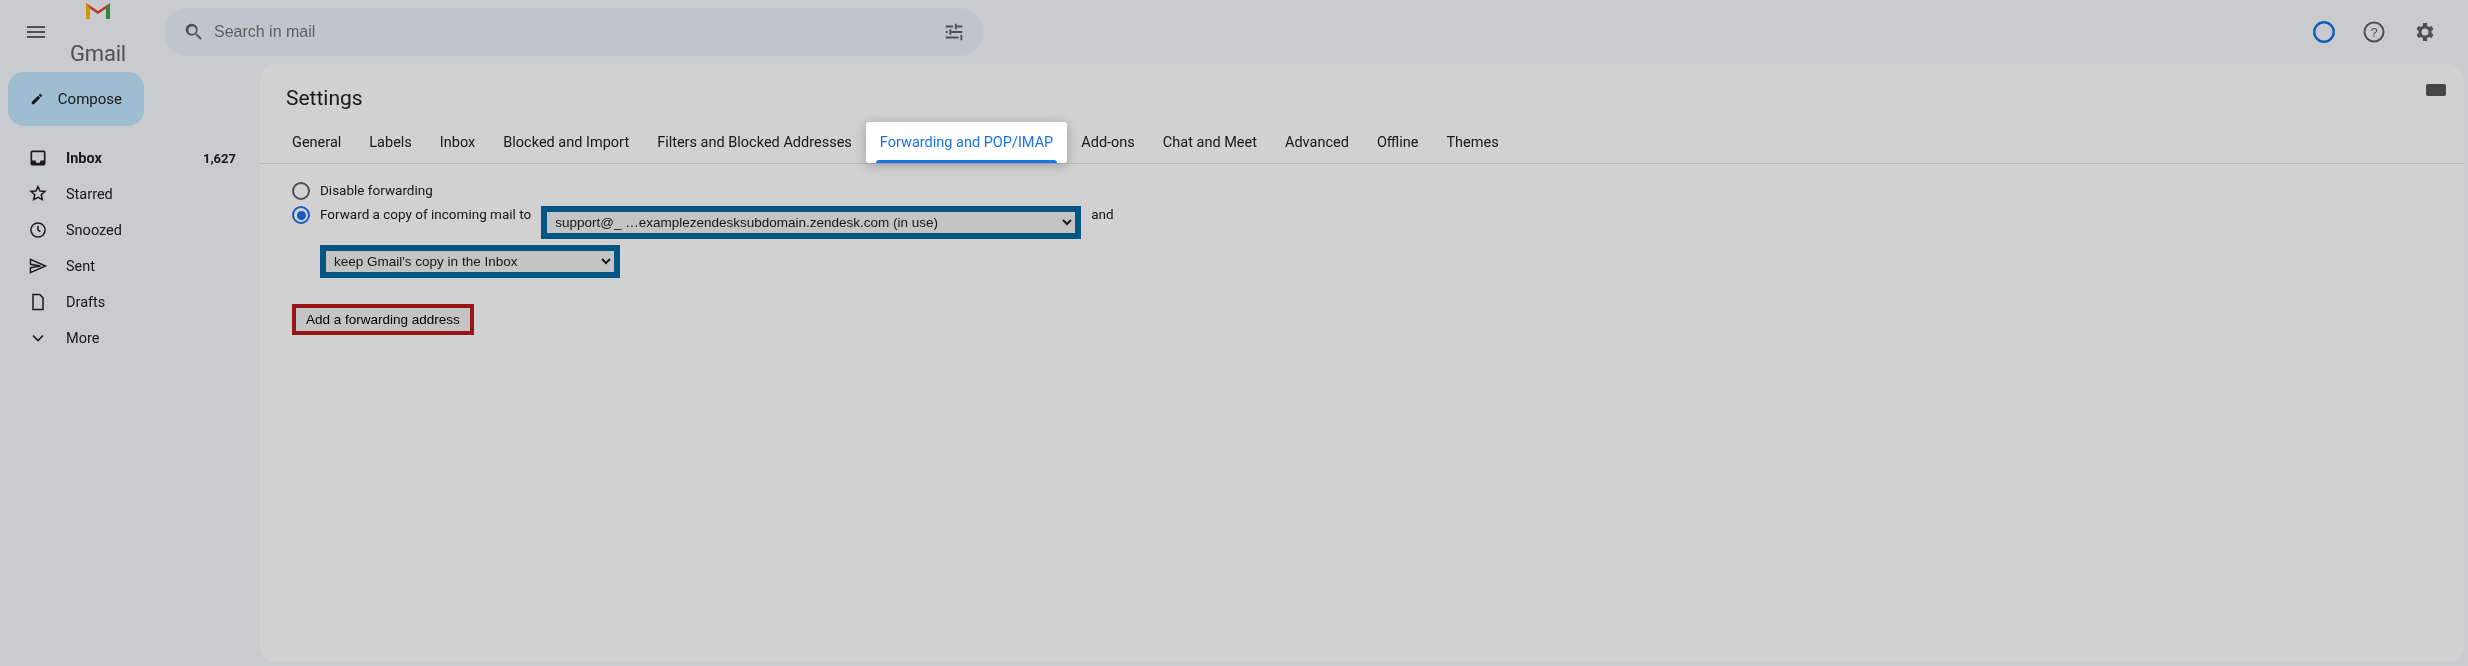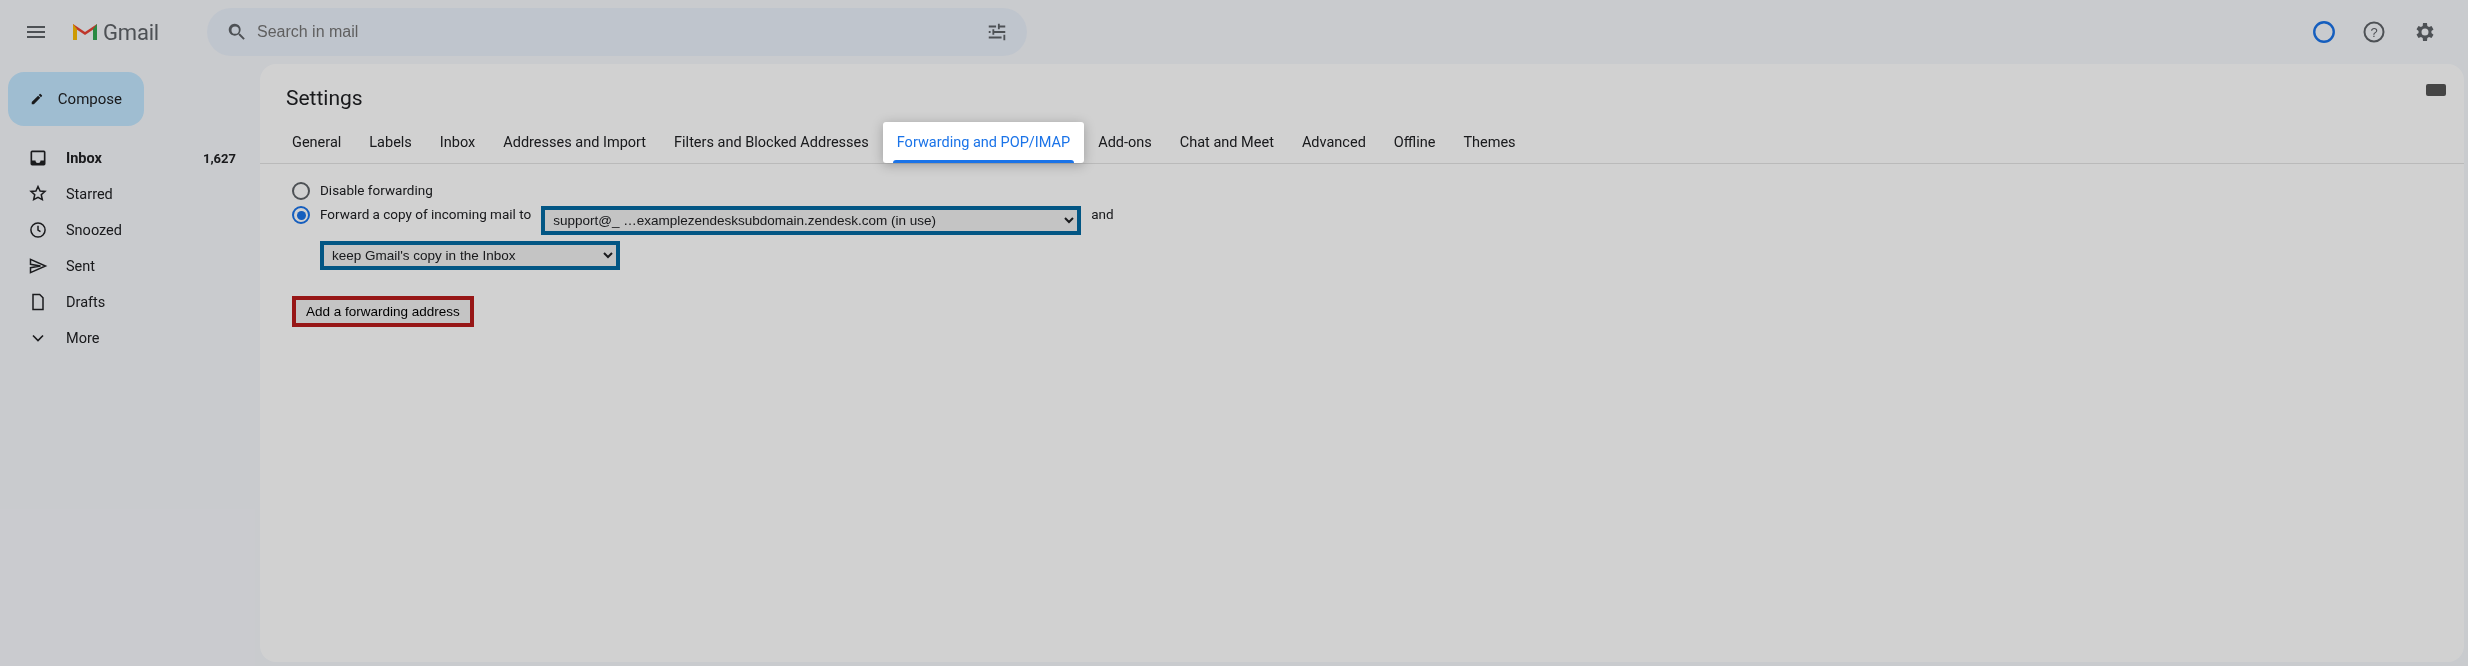--- a/index.html
+++ b/index.html
@@ -25,21 +25,21 @@
   .topbar {
     display: flex;
     align-items: center;
     padding: 8px 12px;
     gap: 10px;
     height: 64px;
   }
   .hamburger { width: 48px; height: 48px; display:flex; align-items:center; justify-content:center; border-radius:50%; cursor:pointer; }
   .hamburger svg { width:24px; height:24px; }
 
-  .logo { display:flex; align-items:center; gap:3px; margin-right: 38px; }
+  .logo { display:flex; align-items:center; gap:18px; margin-right: 28px; flex-direction: column; }
   .logo-text { font-size: 22px; color:#5f6368; letter-spacing:-0.2px; }
 
   .search {
     flex: 0 0 820px;
     display:flex;
     align-items:center;
     background:#eaf1fb;
     border-radius: 26px;
     height: 48px;
     padding: 0 10px;
@@ -181,21 +181,21 @@
   .radio.sel::after {
     content:"";
     width:9px; height:9px;
     background:#1a73e8;
     border-radius:50%;
   }
 
   select {
     font-size:13.5px;
     padding: 2px 4px;
-    border:4px solid #0369a1;
+    border:6px solid #0369a1;
     background:#efefef;
     color:#202124;
   }
   select.addr { width: 540px; }
   select.keep { width: 300px; }
 
   .addfwd {
     margin-top: 20px;
     margin-left: 0;
     padding: 4px 10px;
@@ -328,21 +328,21 @@
     </div>
 
     <div class="main">
       <div class="keyboard-badge"></div>
       <div class="settings-title">Settings</div>
 
       <div class="tabs">
         <div class="tab">General</div>
         <div class="tab">Labels</div>
         <div class="tab">Inbox</div>
-        <div class="tab">Addresses and Import</div>
+        <div class="tab">Blocked and Import</div>
         <div class="tab">Filters and Blocked Addresses</div>
         <div class="tab active highlight">Forwarding and POP/IMAP</div>
         <div class="tab">Add-ons</div>
         <div class="tab">Chat and Meet</div>
         <div class="tab">Advanced</div>
         <div class="tab">Offline</div>
         <div class="tab">Themes</div>
       </div>
 
       <div class="section">

